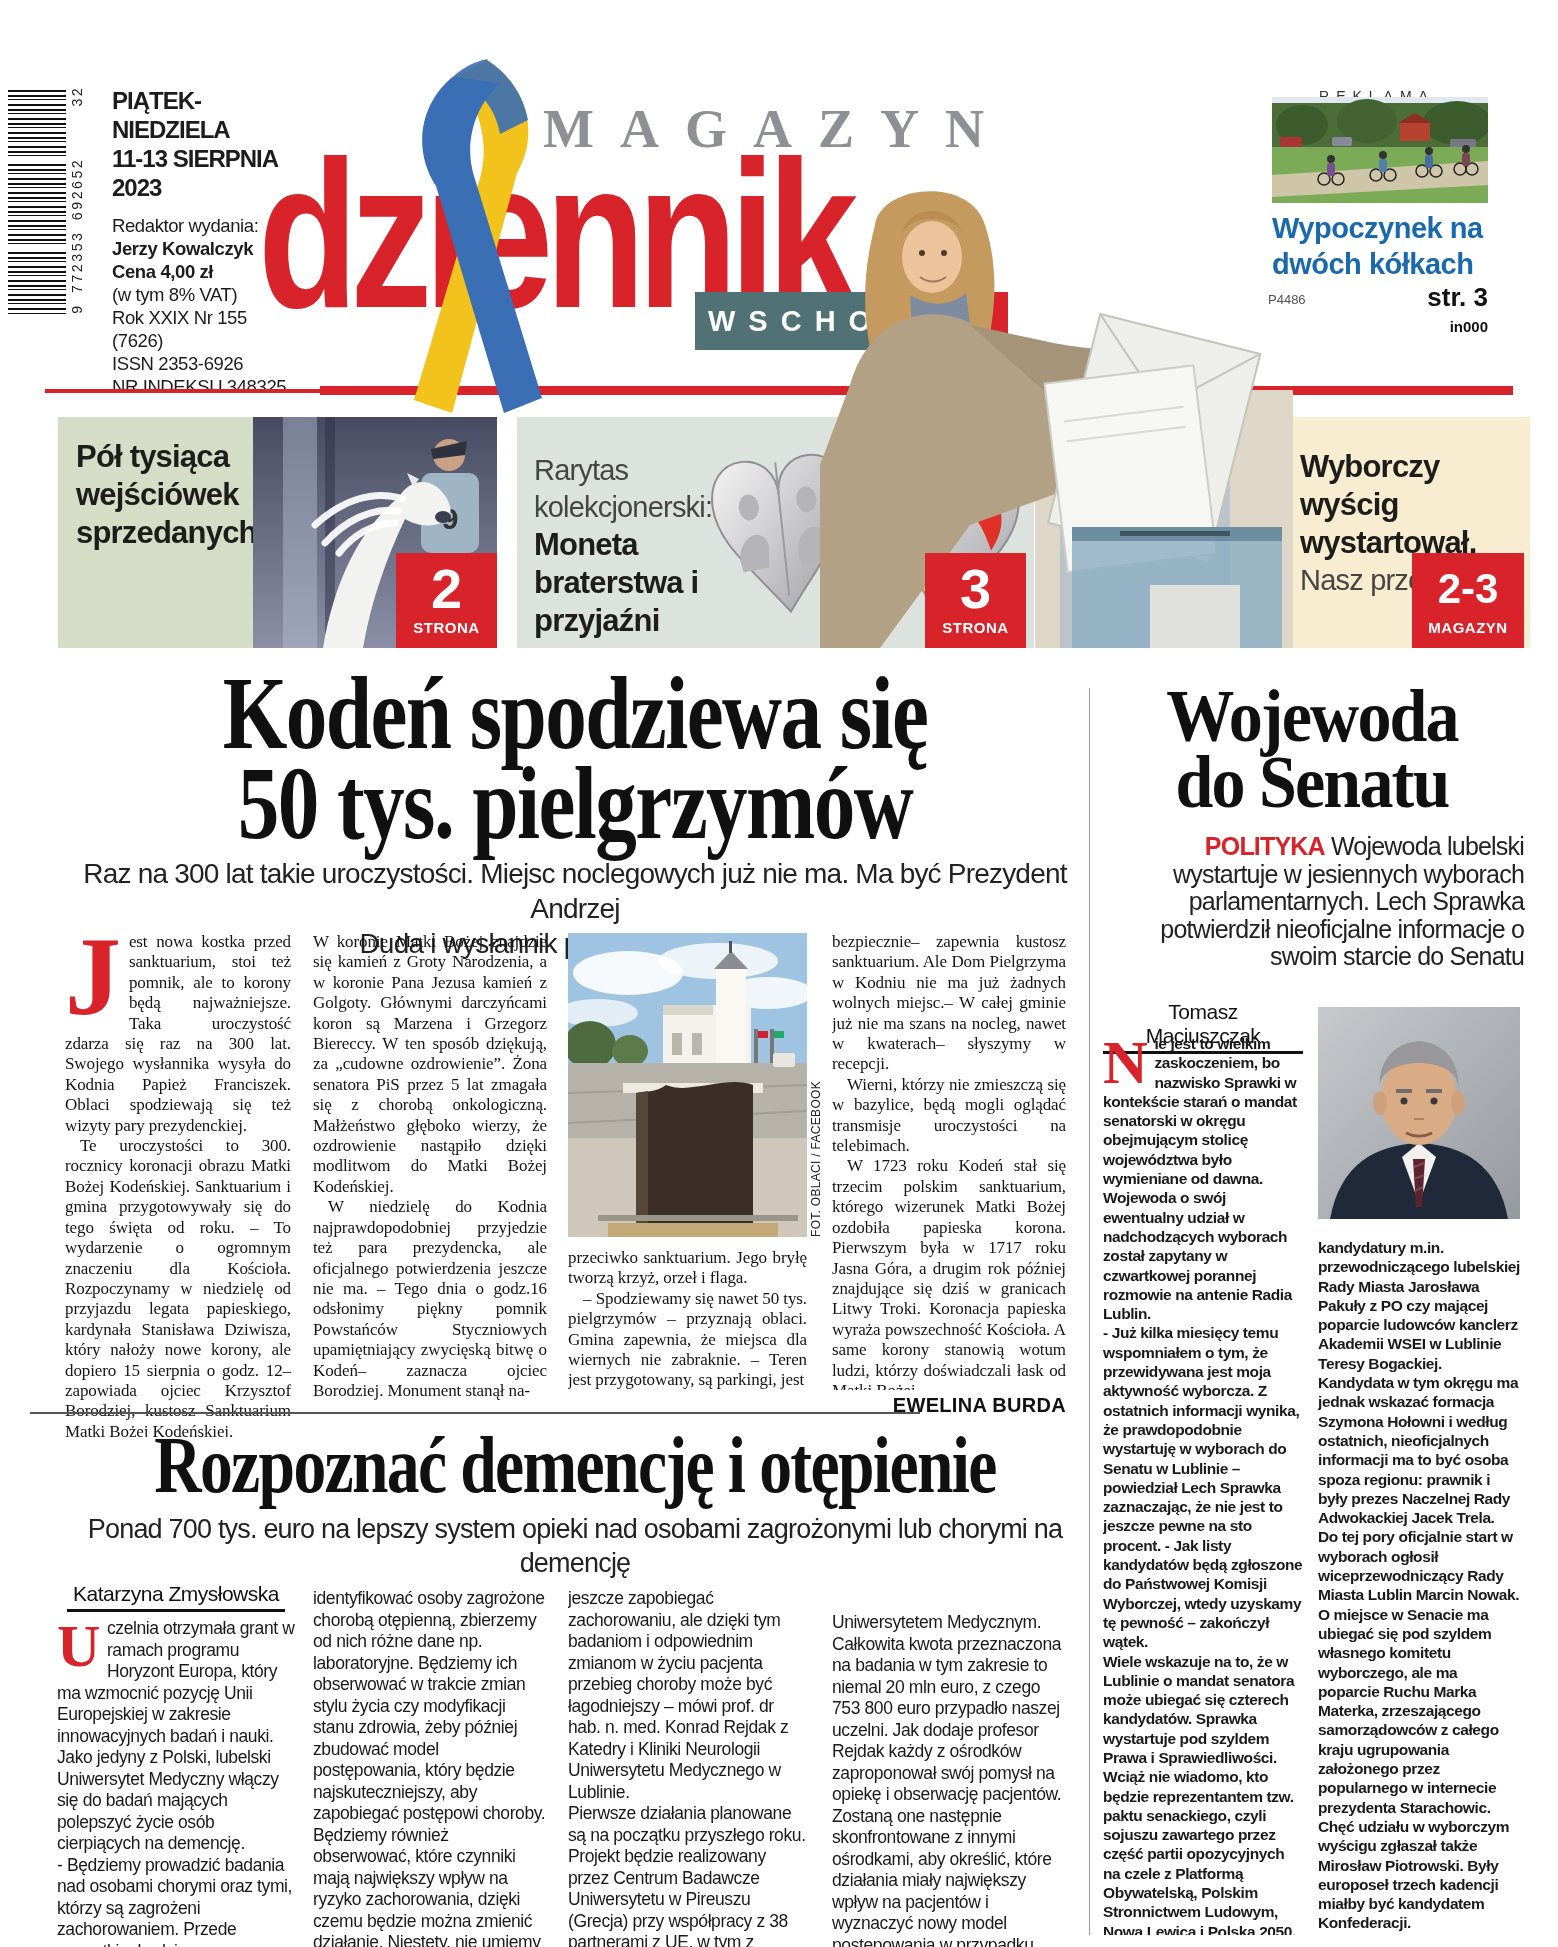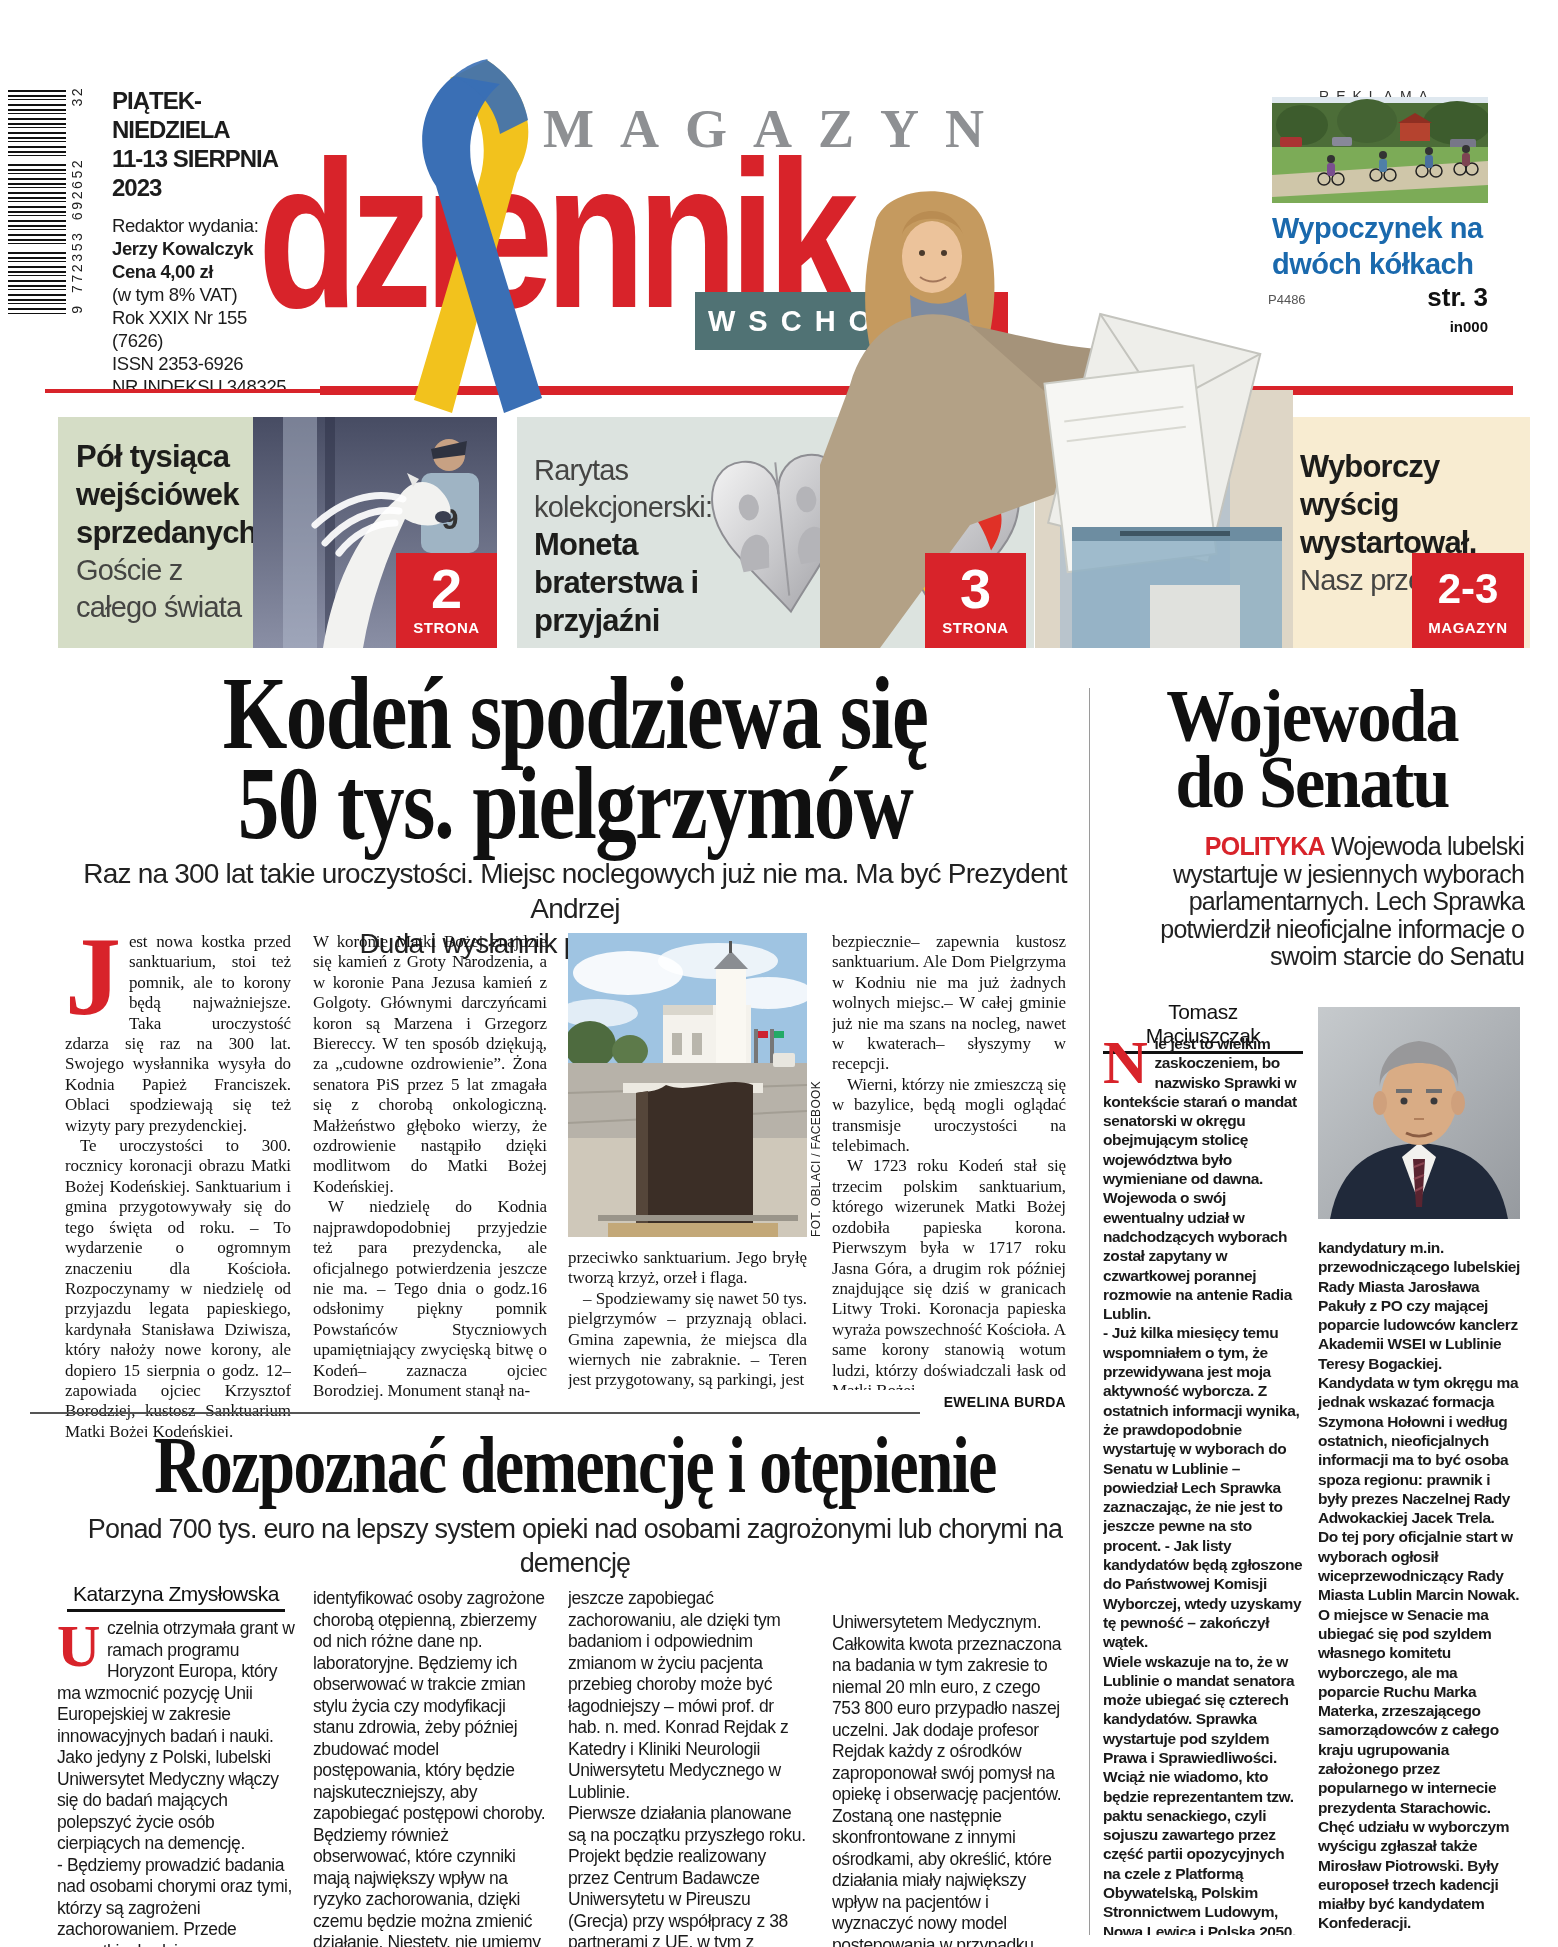--- a/index.html
+++ b/index.html
@@ -64,21 +64,21 @@
   .serif-body p.ind { text-indent:15px; }
   .sans-bold-col { font-weight:bold; font-size:15.5px; line-height:19.3px; color:#1a1a1a; letter-spacing:-0.4px; overflow:hidden; }
   .sans-reg-col { font-size:17.5px; line-height:21.5px; color:#1a1a1a; letter-spacing:-0.4px; overflow:hidden; }
   .dc { float:left; color:#d8232a; font-family:"Liberation Serif",serif; font-weight:bold; }
   .dc-j { font-size:112px; line-height:84px; margin:2px 8px 0 0; }
   .dc-n { font-size:62px; line-height:50px; margin:3px 7px 0 0; }
   .dc-u { font-size:60px; line-height:48px; margin:4px 7px 0 0; }
 
   .byline-box { text-align:center; }
   .byline-box span { display:inline-block; font-size:21px; letter-spacing:-0.5px; color:#111; border-bottom:3px solid #111; padding:0 6px 3px 6px; }
-  .byline-end { font-weight:bold; font-size:14px; color:#111; text-align:right; letter-spacing:0.3px; }
+  .byline-end { font-weight:bold; font-size:20px; color:#111; text-align:right; letter-spacing:0.3px; }
   .kicker-red { color:#d8232a; font-weight:bold; }
   .lead { font-size:25px; line-height:27.5px; letter-spacing:-0.8px; color:#222; text-align:right; }
 
   .vcap { writing-mode:vertical-rl; transform:rotate(180deg); font-size:12px; color:#222; letter-spacing:0.3px; text-align:left; }
 
   .vdivider { left:1089px; top:688px; width:1px; height:1247px; background:#9a9a9a; }
   .hdivider { left:30px; top:1412px; width:890px; height:2px; background:#555; }
 
   svg { display:block; }
 </style>
@@ -167,21 +167,20 @@
   <div class="ln">Wypoczynek na</div>
   <div class="ln">dwóch kółkach</div>
 </div>
 <div class="abs ad-page" style="left:1272px; top:282px; width:216px; text-align:right;">str. 3</div>
 <div class="abs ad-code-l" style="left:1268px; top:292px;">P4486</div>
 <div class="abs ad-code-r" style="left:1272px; top:318px; width:216px; text-align:right;">in000</div>
 
 <div class="abs tz-box tz-green"></div>
 <div class="abs" style="left:76px; top:438px; width:180px;">
   <div class="tz-bold">Pół tysiąca wejściówek sprzedanych.</div>
-  <div class="tz-light">Goście z całego świata</div>
 </div>
 <svg class="abs" style="left:253px; top:417px;" width="244" height="231" viewBox="0 0 244 231">
   <defs>
     <linearGradient id="tent" x1="0" y1="0" x2="0" y2="1">
       <stop offset="0" stop-color="#474c63"></stop>
         <stop offset="1" stop-color="#8a8fa5"></stop>
     </linearGradient>
   </defs>
   <rect width="244" height="231" fill="url(#tent)"></rect>
   <rect x="30" y="0" width="34" height="231" fill="#b9c0d2" opacity="0.45"></rect>

